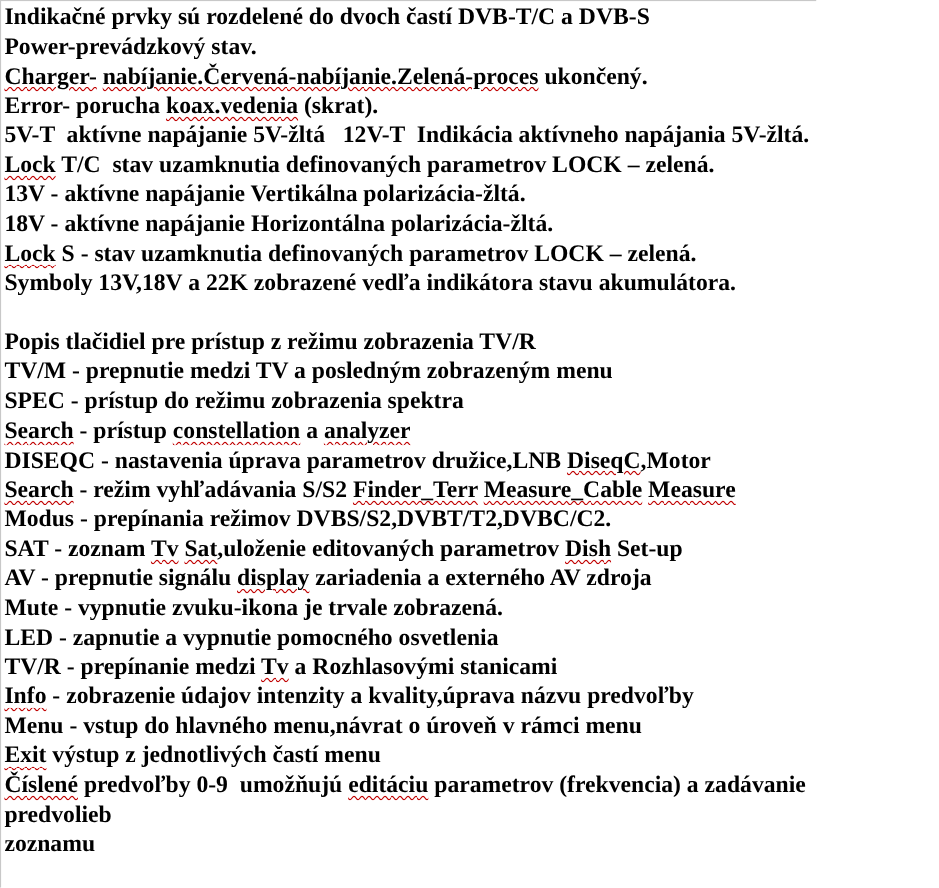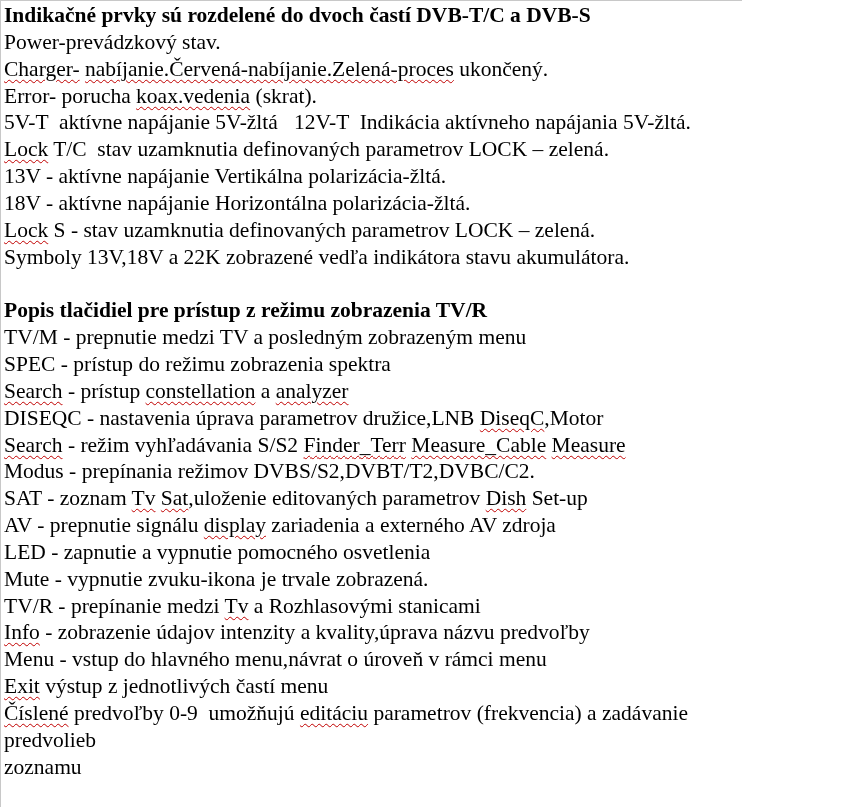--- a/index.html
+++ b/index.html
@@ -22,20 +22,21 @@
     font-family: "Liberation Serif", "DejaVu Serif", serif;
     font-size: 21.5px;
     line-height: 26.85px;
     color: #000000;
     overflow: hidden;
   }
   .line {
     margin: 0;
     min-height: 26.85px;
     white-space: pre-wrap;
+    font-weight: bold;
   }
   .line.bold { font-weight: bold; }
   .sp {
     text-decoration-line: underline;
     text-decoration-style: wavy;
     text-decoration-color: #c00000;
     text-decoration-thickness: 1px;
     text-underline-offset: 3px;
     margin-top: 42px;
   }
@@ -58,22 +59,22 @@
       <p class="line"></p>
       <p class="line bold"><span>Popis tlačidiel pre prístup z režimu zobrazenia TV/R</span></p>
       <p class="line"><span>TV/M - prepnutie medzi TV a posledným zobrazeným menu</span></p>
       <p class="line"><span>SPEC - prístup do režimu zobrazenia spektra</span></p>
       <p class="line"><span class="sp">Search</span><span> - prístup </span><span class="sp">constellation</span><span> a </span><span class="sp">analyzer</span></p>
       <p class="line"><span>DISEQC - nastavenia úprava parametrov družice,LNB </span><span class="sp">DiseqC</span><span>,Motor</span></p>
       <p class="line"><span class="sp">Search</span><span> - režim vyhľadávania S/S2 </span><span class="sp">Finder_Terr</span><span> </span><span class="sp">Measure_Cable</span><span> </span><span class="sp">Measure</span></p>
       <p class="line"><span>Modus - prepínania režimov DVBS/S2,DVBT/T2,DVBC/C2.</span></p>
       <p class="line"><span>SAT - zoznam </span><span class="sp">Tv</span><span> </span><span class="sp">Sat</span><span>,uloženie editovaných parametrov </span><span class="sp">Dish</span><span> Set-up</span></p>
       <p class="line"><span>AV - prepnutie signálu </span><span class="sp">display</span><span> zariadenia a externého AV zdroja</span></p>
+      <p class="line"><span>Mute - vypnutie zvuku-ikona je trvale zobrazená.</span></p>
       <p class="line"><span>LED - zapnutie a vypnutie pomocného osvetlenia</span></p>
-      <p class="line"><span>Mute - vypnutie zvuku-ikona je trvale zobrazená.</span></p>
       <p class="line"><span>TV/R - prepínanie medzi </span><span class="sp">Tv</span><span> a Rozhlasovými stanicami</span></p>
       <p class="line"><span class="sp">Info</span><span> - zobrazenie údajov intenzity a kvality,úprava názvu predvoľby</span></p>
       <p class="line"><span>Menu - vstup do hlavného menu,návrat o úroveň v rámci menu</span></p>
       <p class="line"><span class="sp">Exit</span><span> výstup z jednotlivých častí menu</span></p>
       <p class="line"><span class="sp">Číslené</span><span> predvoľby 0-9  umožňujú </span><span class="sp">editáciu</span><span> parametrov (frekvencia) a zadávanie predvolieb</span></p>
       <p class="line"><span>zoznamu</span></p>
     </div>
 </div>
 
 </body></html>

